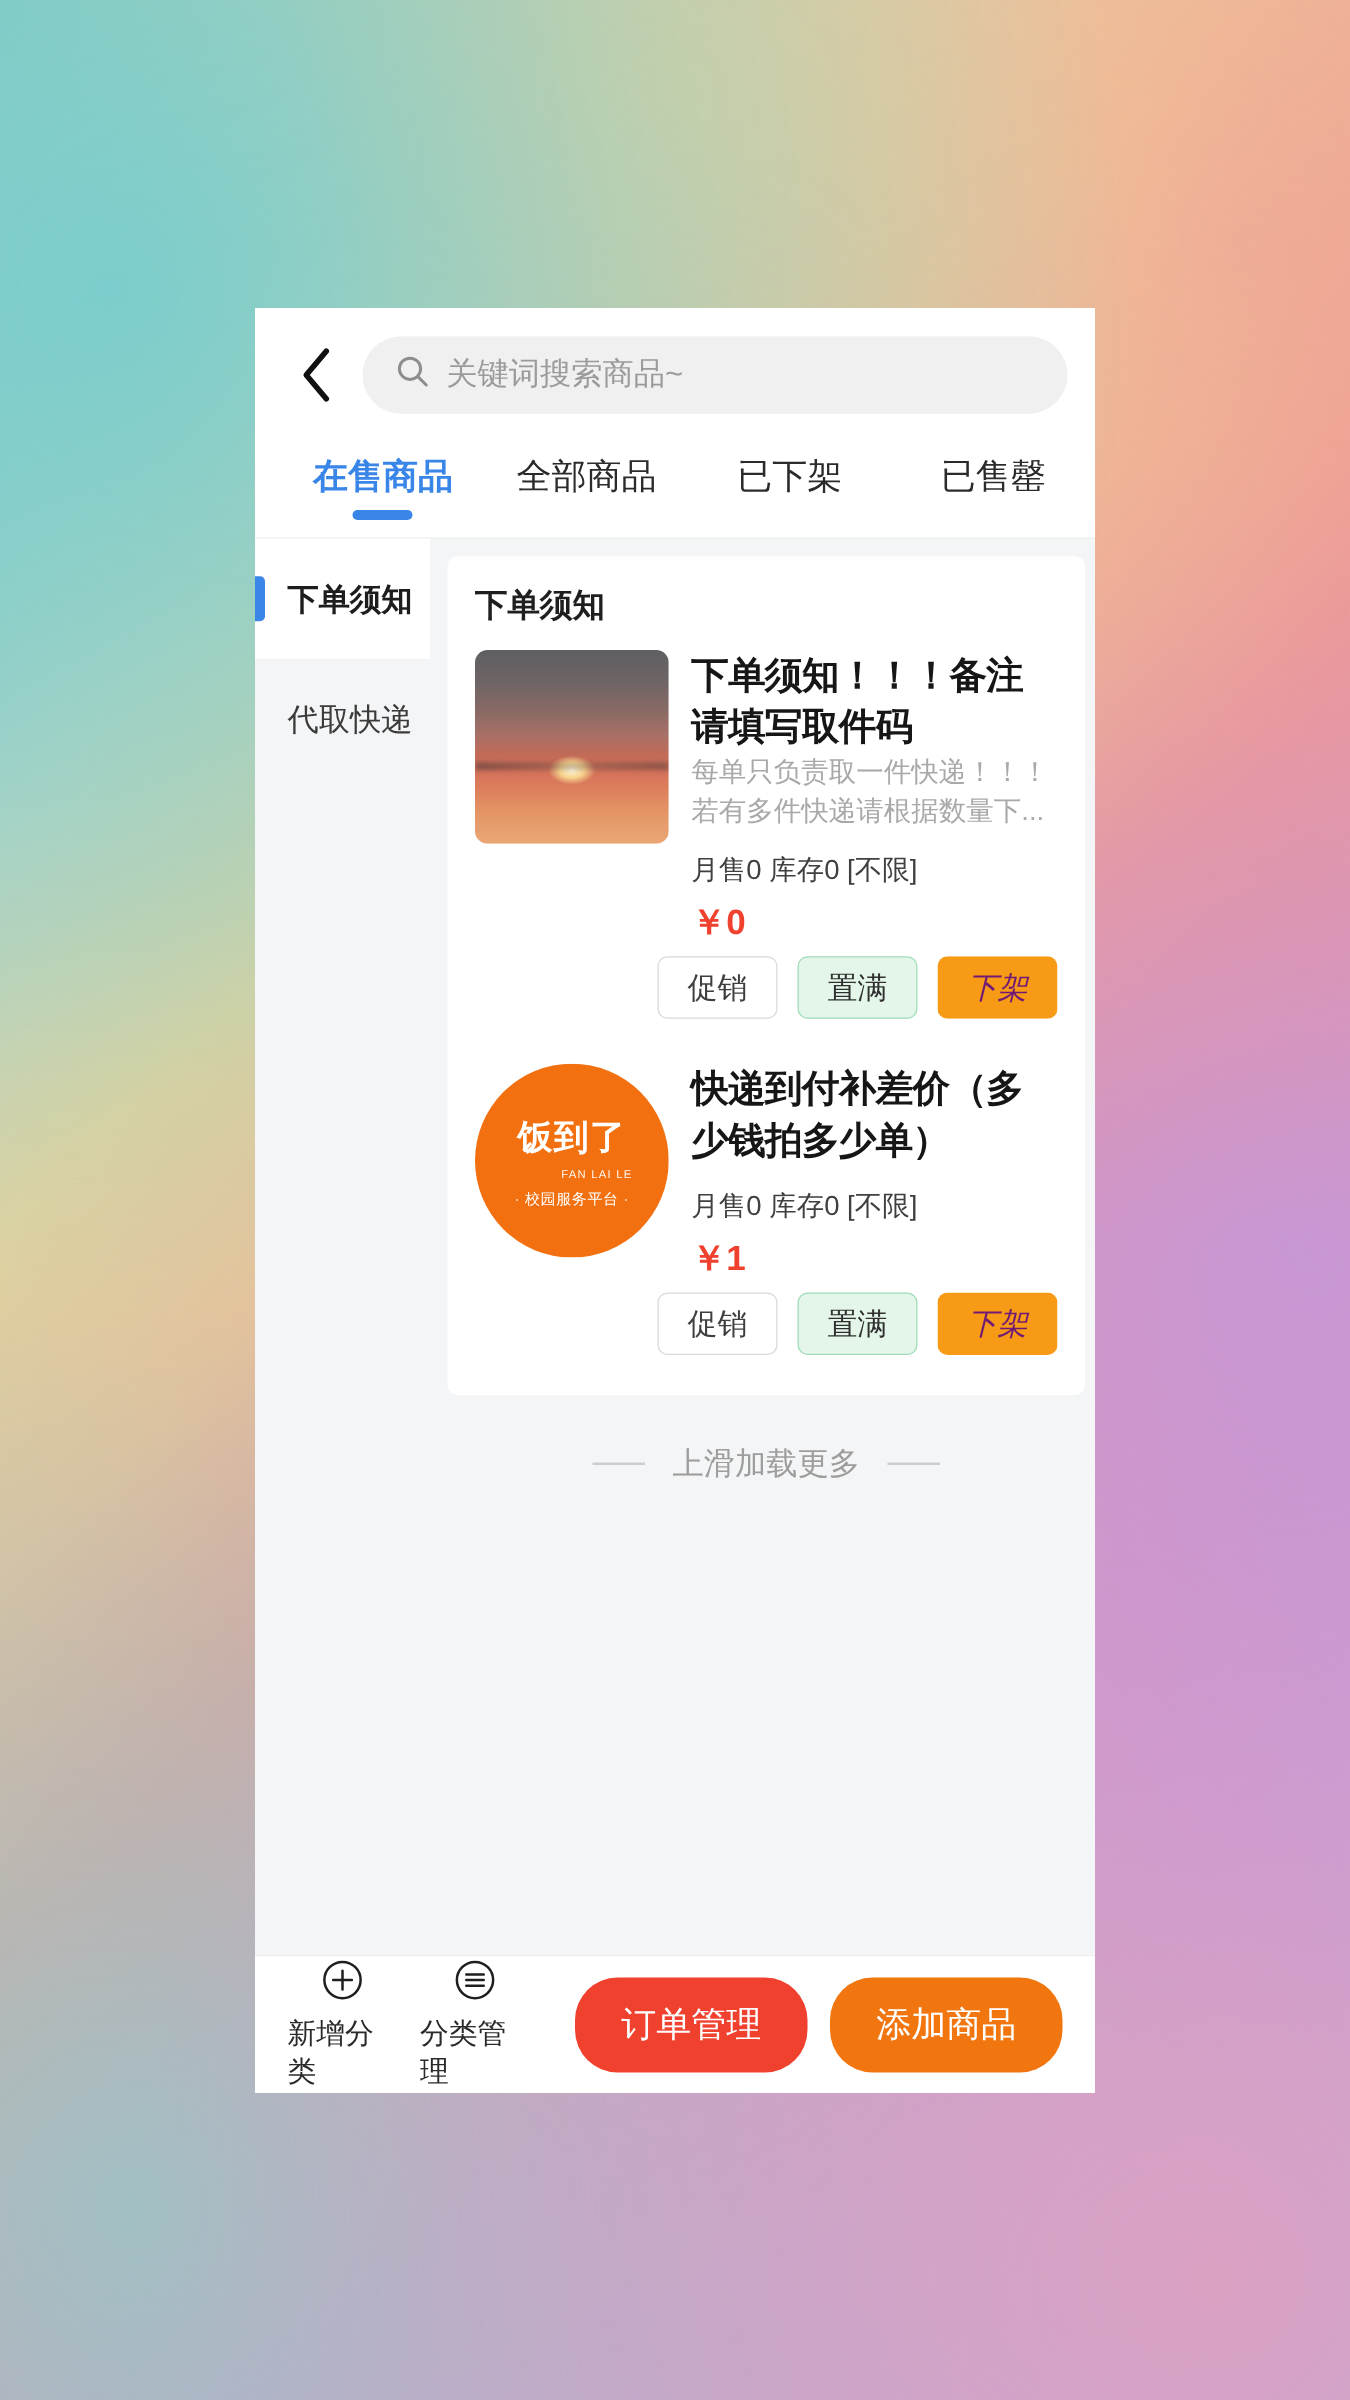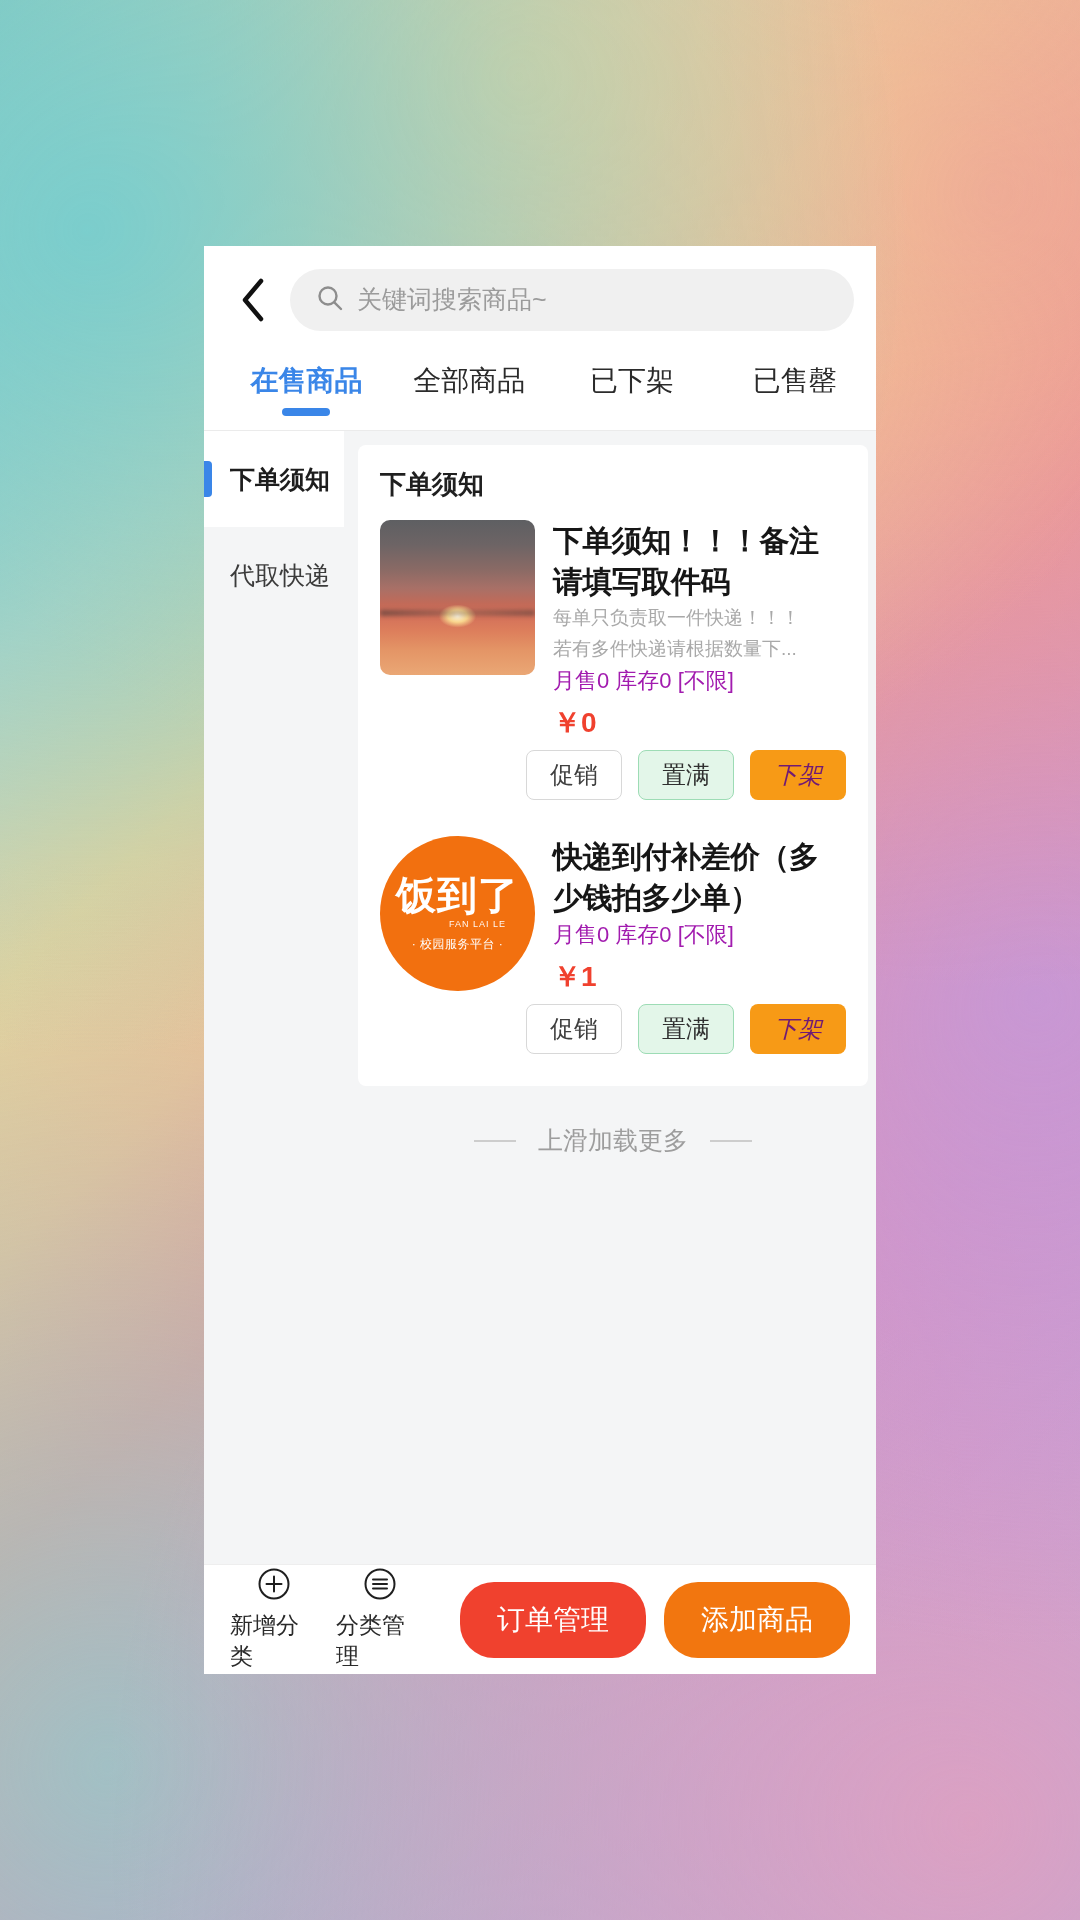--- a/index.html
+++ b/index.html
@@ -197,21 +197,21 @@
   .thumb-logo {
     width: 100%; height: 100%;
     border-radius: 50%;
     background: #f2700f;
     display: flex; flex-direction: column;
     align-items: center; justify-content: center;
     color: #fff;
     position: relative;
   }
   .logo-main {
-    font-size: 40px;
+    font-size: 28px;
     font-weight: bold;
     letter-spacing: 1px;
     line-height: 42px;
     font-family: "DejaVu Sans", sans-serif;
     text-align: right;
   }
   .logo-pinyin {
     font-size: 9px;
     letter-spacing: 1px;
     opacity: .95;
@@ -229,32 +229,32 @@
     display: flex; flex-direction: column;
   }
   .p-title {
     font-size: 30px;
     font-weight: bold;
     color: #161616;
     line-height: 41px;
     letter-spacing: -.5px;
   }
   .p-desc {
-    font-size: 19px;
+    font-size: 22px;
     color: #a9a9a9;
     line-height: 31px;
     white-space: nowrap;
     overflow: hidden;
     text-overflow: ellipsis;
   }
   .p-stats {
     font-size: 22px;
-    color: #a21caf;
+    color: #404040;
     line-height: 32px;
-    margin-top: 1px;
+    margin-top: 16px;
   }
   .p-price {
     font-size: 28px;
     font-weight: bold;
     color: #f0412e;
     margin-top: 9px;
     line-height: 34px;
   }
   .p-actions {
     display: flex;

